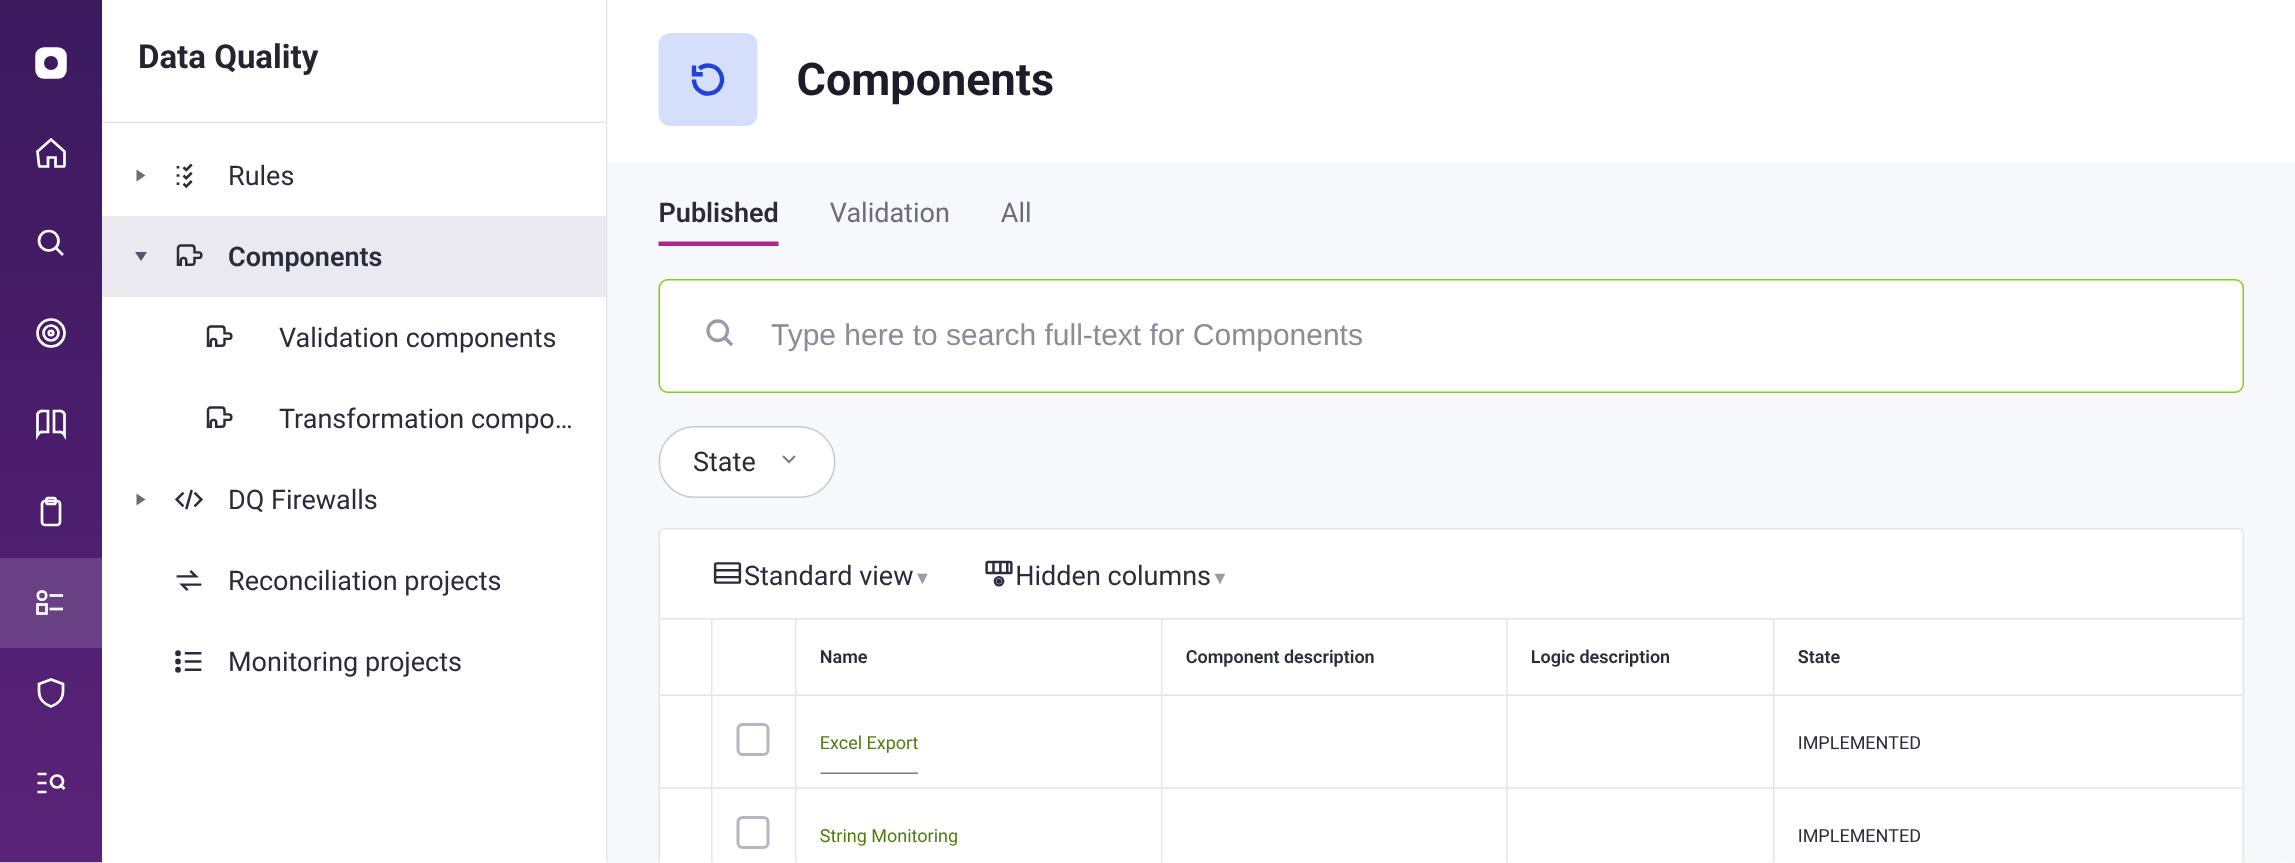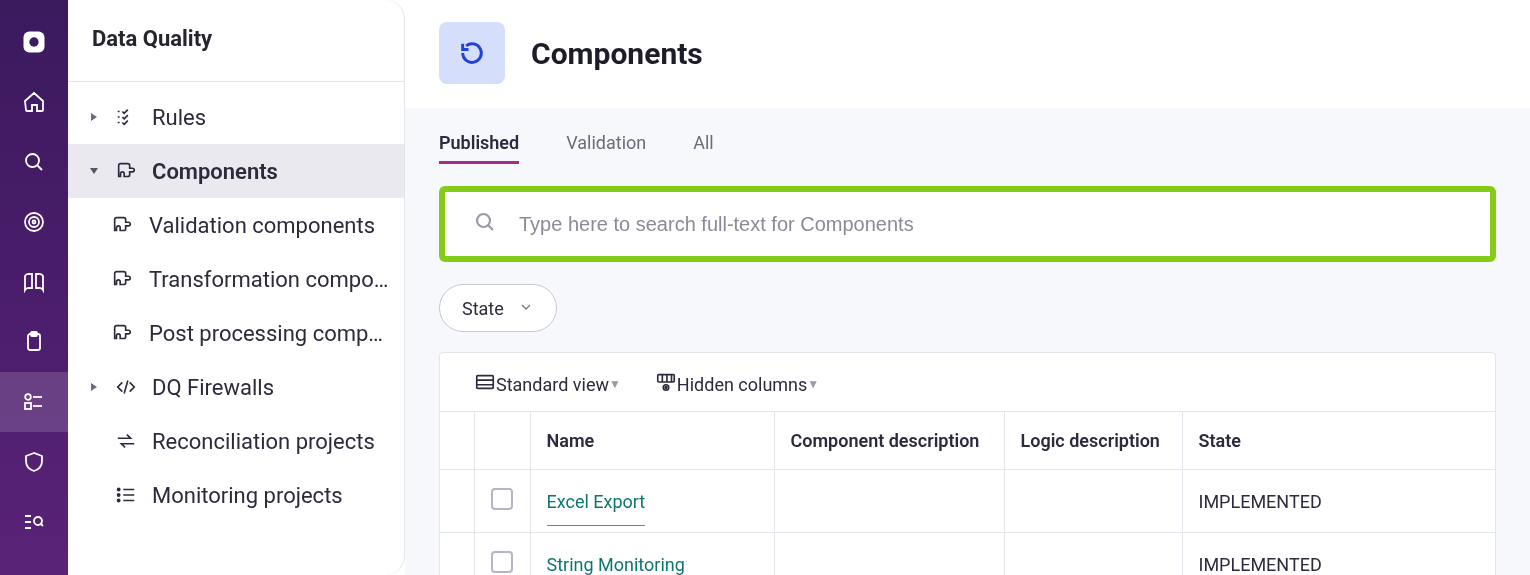--- a/index.html
+++ b/index.html
@@ -43,60 +43,59 @@
     color:#fff;
   }
 
   
   .sidebar {
     width: 337px;
     border-right: 1px solid #e3e3ea;
     display: flex;
     flex-direction: column;
     background: #fff;
-    border-radius: 19px;
   }
   .sidebar-header {
     padding: 26px 24px 30px 24px;
     font-size: 22px;
     font-weight: 700;
     color: #25252f;
     border-bottom: 1px solid #e3e3ea;
   }
   .tree {
     padding-top: 8px;
     overflow-y: auto;
     flex: 1;
   }
   .tree-item {
     display: flex;
     align-items: center;
     height: 54px;
     padding-left: 20px;
     cursor: pointer;
-    font-size: 22px;
+    font-size: 18px;
     color: #2b2b3d;
     gap: 14px;
     white-space: nowrap;
     overflow: hidden;
     text-overflow: ellipsis;
   }
   .tree-item.selected {
     background: #e9e9ef;
     font-weight: 600;
   }
   .tree-item .caret {
     width: 12px;
     flex-shrink: 0;
     display: flex;
     justify-content: center;
   }
   .tree-item.level-1 { padding-left: 20px; }
   .tree-item.level-2 {
-    padding-left: 42px; gap:15px;
+    padding-left: 66px; gap:28px;
   }
   .tree-item .ticon {
     width: 24px; height: 24px; flex-shrink:0;
     display:flex;align-items:center;justify-content:center;
   }
   .tree-item .tlabel {
     overflow:hidden; text-overflow:ellipsis; padding-right:10px;
   }
   .tree-item .ticon svg { stroke:#2b2b3d; fill:none; stroke-width:1.8; }
 
@@ -128,38 +127,38 @@
     color:#1d1d29;
   }
 
   .content-band {
     background: #f7f8fb;
     padding: 24px 34px 0 34px;
     flex:1;
     display:flex;flex-direction:column;min-width:0;
   }
   .tabs {
-    display:flex; gap:47px;
+    display:flex; gap:34px;
     font-size:18px;
     margin-bottom: 22px;
   }
   .tab {
     color:#6b6b7c;
     cursor:pointer;
     padding-bottom: 8px;
   }
   .tab.active {
     color:#2b2b3d;
     font-weight:600;
     border-bottom: 3px solid #a8298b;
   }
 
   .search-box {
     background:#fff;
-    border:6px solid #84cc16;
+    border:1px solid #84cc16;
     border-radius:6px;
     height:76px;
     display:flex;
     align-items:center;
     padding: 0 28px;
     gap:22px;
     margin-bottom: 22px;
   }
   .search-box svg { stroke:#9a9aaa;fill:none;stroke-width:2.2; }
   .search-input {
@@ -201,32 +200,32 @@
   .toolbar-btn .triangle { color:#9a9aaa; font-size:12px; }
   .toolbar-btn svg { stroke:#2b2b3d;fill:none;stroke-width:1.8; }
 
   table {
     width:100%; border-collapse: collapse;
   }
   th, td {
     border-top:1px solid #e4e4ec;
     border-right:1px solid #e4e4ec;
     text-align:left;
-    font-size:18px;
+    font-size:12px;
     padding: 18px 16px;
     vertical-align: middle;
     font-weight:400;
   }
   th:last-child, td:last-child { border-right:none; }
   th { color:#2b2b3d; font-weight:600; }
   .checkbox {
     width:22px;height:22px;border:2px solid #b5b5c3;border-radius:4px;display:inline-block;cursor:pointer;
   }
   .cell-link {
-    color:#0f766e; text-decoration: none; border-bottom:1px solid #79798a;padding-bottom:13px;cursor:pointer;
+    color:#4d7c0f; text-decoration: none; border-bottom:1px solid #79798a;padding-bottom:13px;cursor:pointer;
   }
   col.col-expand { width: 34px; }
   col.col-check  { width: 56px; }
   col.col-name   { width: 244px; }
   col.col-desc   { width: 230px; }
   col.col-logic  { width: 178px; }
 </style>
 </head>
 <body>
 
@@ -331,28 +330,20 @@
       </span>
       <span class="tlabel">Validation components</span>
     </div>
     <div class="tree-item level-2">
       <span class="ticon">
         <svg width="22" height="22" viewBox="0 0 24 24">
             <path d="M10 4h4a2 2 0 0 1 2 2v3h3a1 1 0 0 1 0 4h-3v3a2 2 0 0 1-2 2h-4v-3a1 1 0 0 0-4 0v3H4V6a2 2 0 0 1 2-2z"></path>
           </svg>
       </span>
       <span class="tlabel">Transformation compo…</span>
-    </div>
-    <div class="tree-item level-2">
-      <span class="ticon">
-        <svg width="22" height="22" viewBox="0 0 24 24">
-            <path d="M10 4h4a2 2 0 0 1 2 2v3h3a1 1 0 0 1 0 4h-3v3a2 2 0 0 1-2 2h-4v-3a1 1 0 0 0-4 0v3H4V6a2 2 0 0 1 2-2z"></path>
-          </svg>
-      </span>
-      <span class="tlabel">Post processing comp…</span>
     </div>
 
 
     <div class="tree-item level-1">
       <span class="caret">
         <svg width="10" height="10" viewBox="0 0 10 10">
             <path d="M2 1 8 5 2 9z" fill="#6b6b7c"></path>
           </svg>
       </span>
       <span class="ticon">

